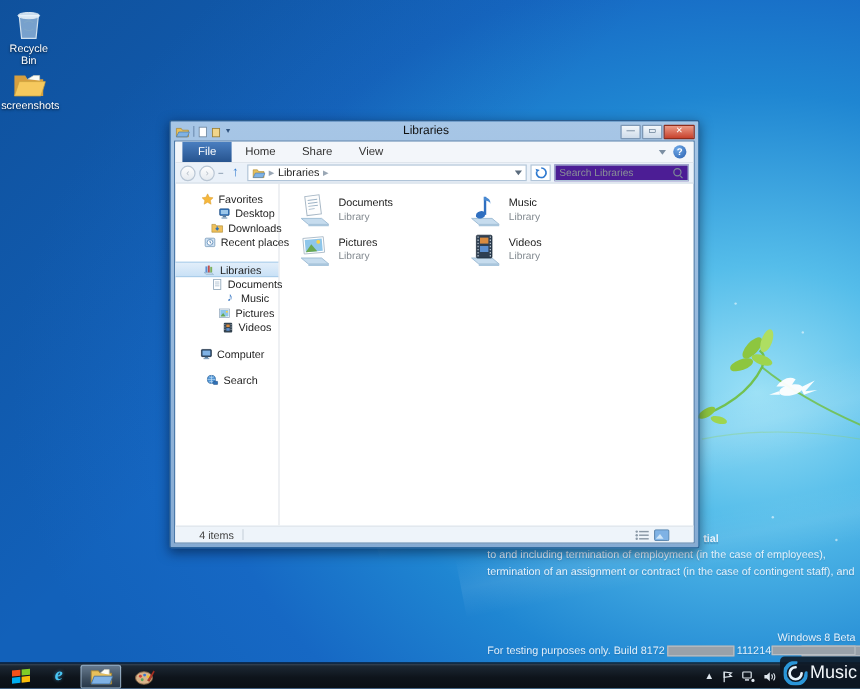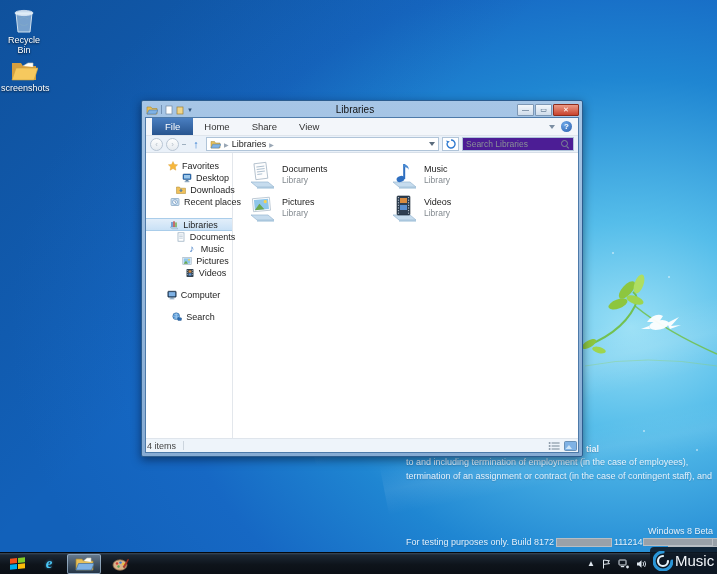--- a/index.html
+++ b/index.html
@@ -79,21 +79,21 @@
   .ngap { height:10px; }
   .i10 { width:10px; height:10px; flex:0 0 auto; }
   .notechar { color:#3b78c3; font-size:10px; line-height:10px; width:10px; text-align:center; }
 
   .mainpane { flex:1; padding:5px 0 0 12px; display:grid; grid-template-columns:142px 142px; grid-auto-rows:33px; align-content:start; }
   .tile { display:flex; align-items:center; gap:5px; }
   .tico { width:32px; height:30px; flex:0 0 auto; }
   .tname { font-size:9px; color:#1b1b1b; line-height:11px; }
   .tsub { font-size:8.5px; color:#838a90; line-height:10px; }
 
-  .statusbar { height:14px; background:#eef4fa; border-top:1px solid #dfe5ec; display:flex; align-items:center; padding:0 1px; }
+  .statusbar { height:14px; background:#eef4fa; border-top:1px solid #dfe5ec; display:flex; align-items:center; padding:0 20px; }
   .stxt { font-size:9px; color:#444; }
   .ssep { width:1px; height:9px; background:#ccd5de; margin-left:7px; }
   .sspacer { flex:1; }
   .viewico { margin-left:4px; }
 
   
   .wm { position:absolute; color:rgba(242,249,255,.92); font-size:9px; text-shadow:0 1px 1px rgba(20,60,100,.25); }
   .wmpara { left:406px; top:456px; width:312px; line-height:13.5px; }
   .wmfrag { left:586px; top:444px; font-weight:bold; }
   .wmed  { left:560px; top:526px; width:153px; text-align:right; }

